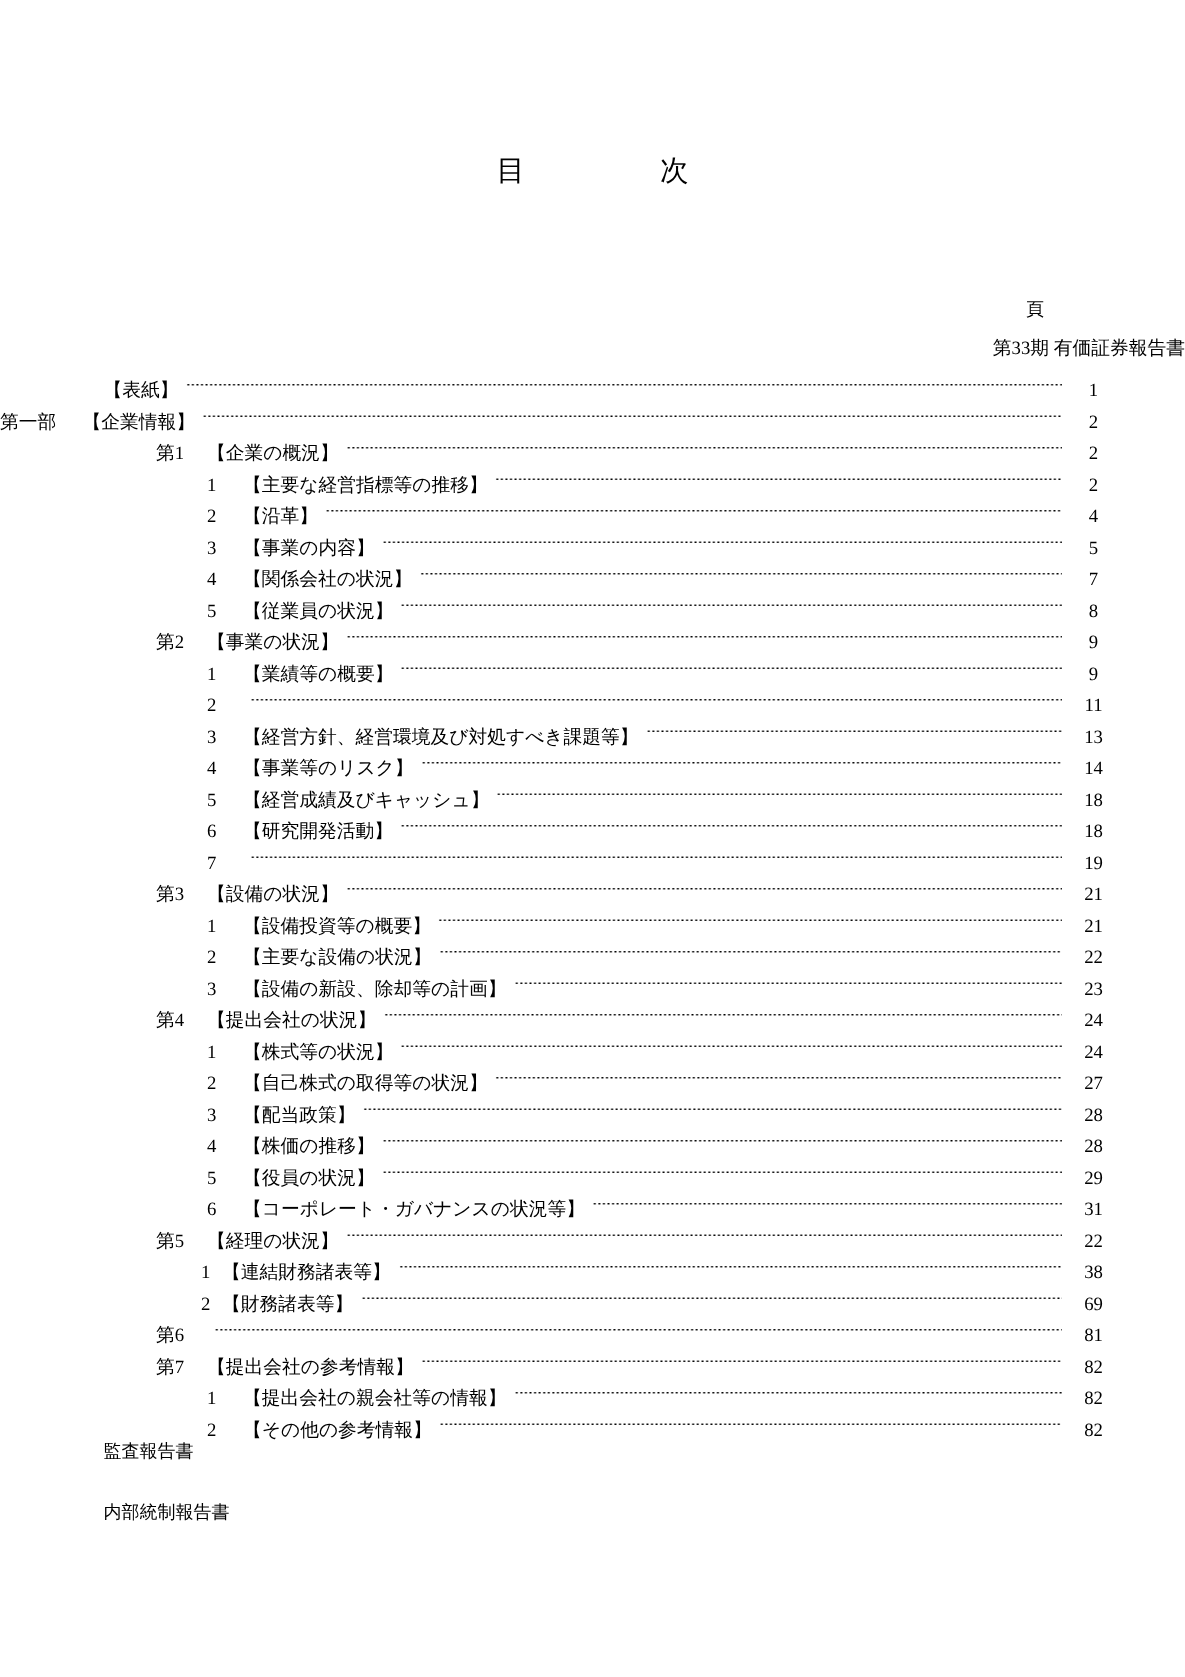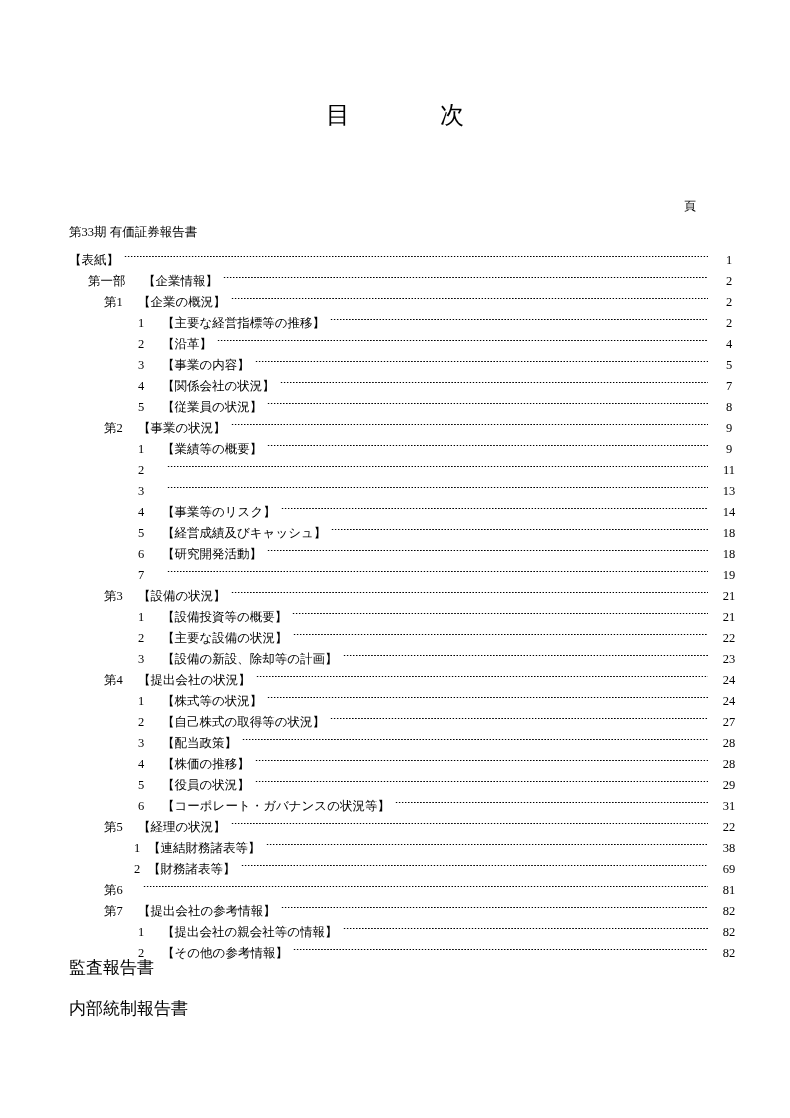--- a/index.html
+++ b/index.html
@@ -23,21 +23,21 @@
     height: 1118px;
   }
 
   
   .doc-title {
     position: absolute;
     top: 103px;
     left: 0;
     width: 790px;
     text-align: center;
-    font-size: 24px;
+    font-size: 19px;
     line-height: 24px;
     letter-spacing: 0px;
     font-weight: 400;
   }
   .doc-title .t-char { display: inline-block; }
   .doc-title .t-gap { display: inline-block; width: 90px; }
 
   
   .page-col-header {
     position: absolute;
@@ -62,21 +62,21 @@
     height: 21px;
     line-height: 21px;
     font-size: 12.5px;
     white-space: nowrap;
     display: flex;
     align-items: baseline;
   }
 
   
   .lvl-0 { padding-left: 69px; }   
-  .lvl-1 { padding-left: 88px; }   
+  .lvl-1 { }   
   .lvl-2 { padding-left: 104px; justify-content: space-between; }  
   .lvl-3 { padding-left: 138px; }  
   .lvl-3b{ padding-left: 134px; }  
 
   .num {
     display: inline-block;
     flex: 0 0 auto;
   }
   .num-w { width: 34px; }     
   .num-n { width: 24px; }     
@@ -115,28 +115,28 @@
     font-size: 12.5px;
   }
   .pg span {
     display: inline-block;
     width: 34px;
     text-align: center;
   }
 
   
   .plain {
-    justify-content: flex-start;
+    justify-content: flex-end;
   }
 
   
   .tail {
     position: absolute;
     left: 69px;
-    font-size: 17px;
+    font-size: 12px;
     line-height: 21px;
     white-space: nowrap;
   }
   .tail-1 { top: 957px; }
   .tail-2 { top: 998px; }
 </style>
 </head>
 <body>
 
 <div class="page">
@@ -211,20 +211,21 @@
           <span class="leader"></span>
           <span class="pg"><span>9</span></span>
         </div>
         <div class="toc-line lvl-3">
           <span class="num num-n">2</span>
           <span class="leader"></span>
           <span class="pg"><span>11</span></span>
         </div>
         <div class="toc-line lvl-3">
           <span class="num num-n">3</span>
+          <span class="label">【経営方針、経営環境及び対処すべき課題等】</span>
           <span class="leader"></span>
           <span class="pg"><span>13</span></span>
         </div>
         <div class="toc-line lvl-3">
           <span class="num num-n">4</span>
           <span class="label">【事業等のリスク】</span>
           <span class="leader"></span>
           <span class="pg"><span>14</span></span>
         </div>
         <div class="toc-line lvl-3">

